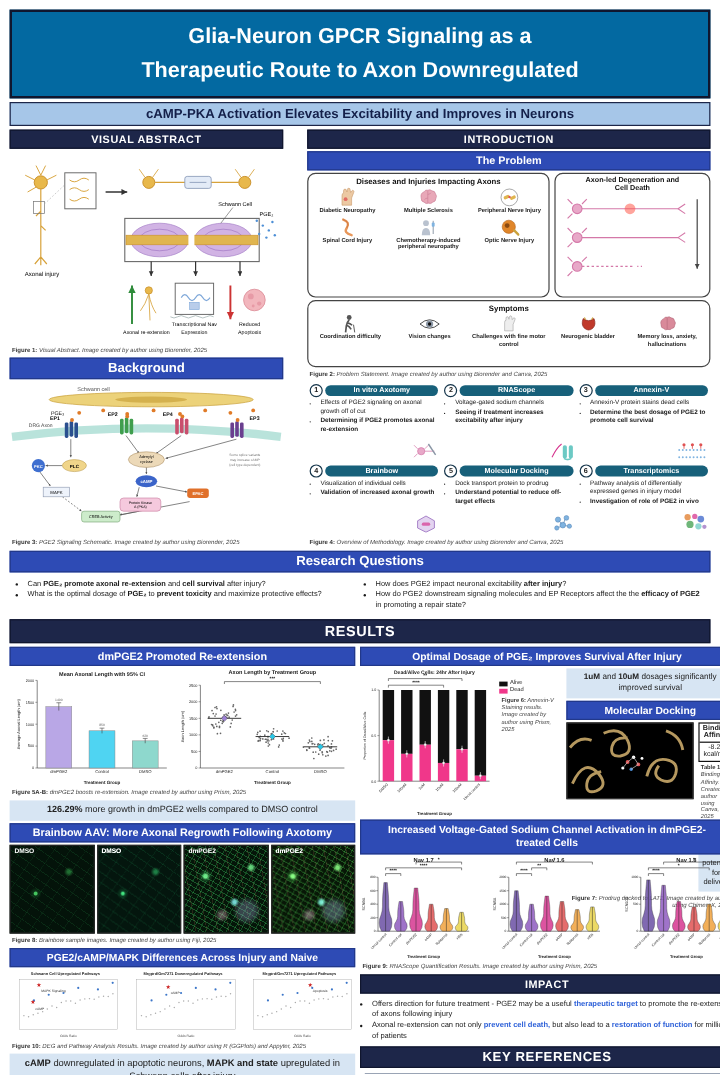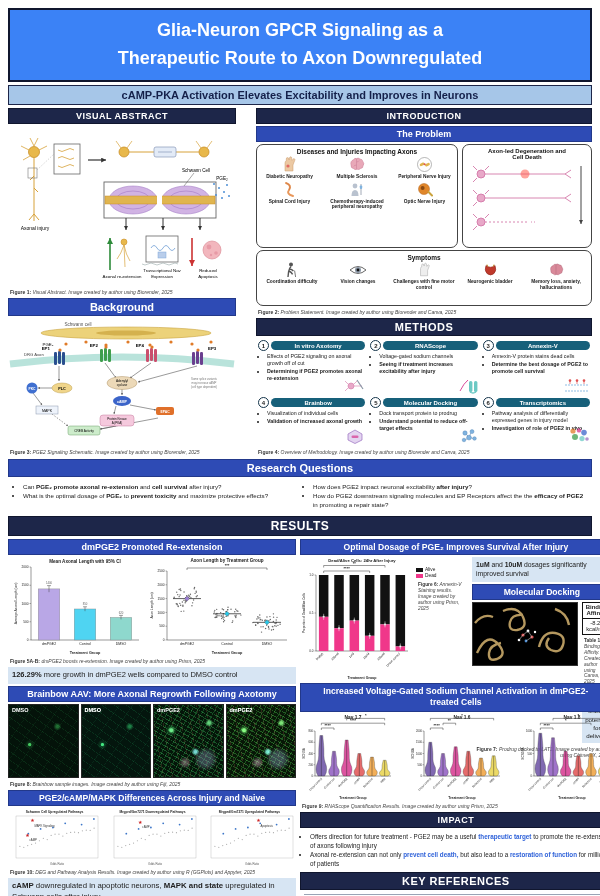--- a/index.html
+++ b/index.html
@@ -1,28 +1,28 @@
 <!DOCTYPE html>
 <html><head>
 <meta charset="utf-8">
 <style>
   html,body{margin:0;padding:0;background:#fff;}
   body{font-family:"Liberation Sans","DejaVu Sans",sans-serif;color:#1a1a1a;}
   .poster{width:600px;height:896px;box-sizing:border-box;background:#fff;padding:8px;display:flex;flex-direction:column;gap:3px;position:relative;}
-  .title-box{background:#3b82f6;border:2px solid #10162e;color:#fff;text-align:center;font-weight:bold;font-size:18px;line-height:1.55;padding:7px 4px;}
+  .title-box{background:#0369a1;border:2px solid #10162e;color:#fff;text-align:center;font-weight:bold;font-size:18px;line-height:1.55;padding:7px 4px;}
   .subtitle{background:#a6c6e8;border:1.5px solid #1d2649;color:#14204a;text-align:center;font-weight:bold;font-size:11px;padding:3px 0;}
   .navy-h{background:#1d2649;border:1px solid #10162e;color:#fff;font-weight:bold;text-align:center;font-size:11px;padding:2px 0;letter-spacing:.5px;}
   .navy-h.small{font-size:9px;}
   .blue-h{background:#2e4bb5;border:1px solid #22388a;color:#fff;font-weight:bold;text-align:center;font-size:9px;padding:2px 18px;}
   .row{display:flex;gap:4px;}
   .col{display:flex;flex-direction:column;gap:2px;}
   .caption{font-size:5px;color:#333;line-height:1.25;padding:1px 2px;}
   .caption b{font-style:normal;}
   .caption i{color:#444;}
-  .hl{background:#d7e5f3;text-align:left;font-size:7.5px;padding:3px 4px;color:#222;line-height:1.35;}
+  .hl{background:#d7e5f3;text-align:center;font-size:7.5px;padding:3px 4px;color:#222;line-height:1.35;}
   .panel{background:#fff;}
   
   .ibox{border:1.2px solid #444;border-radius:7px;background:#fff;padding:3px 4px;}
   .ibox-title{font-size:6.5px;font-weight:bold;text-align:center;color:#111;}
   .dgrid{display:grid;grid-template-columns:1fr 1.3fr 1fr;gap:1px 2px;margin-top:1px;}
   .ditem{display:flex;flex-direction:column;align-items:center;text-align:center;font-size:4.8px;font-weight:bold;line-height:1.2;gap:1px;}
   .sym-row{display:flex;justify-content:space-between;margin-top:1px;}
   .sym{width:19%;display:flex;flex-direction:column;align-items:center;text-align:center;font-size:4.8px;font-weight:bold;line-height:1.2;gap:1px;}
   
   .m-grid{display:grid;grid-template-columns:1fr 1fr 1fr;gap:3px 5px;padding:2px 2px;}
@@ -416,21 +416,20 @@
             <svg width="16" height="16" viewBox="0 0 17 17">
                 <path d="M3,9 q-1,-4 2.5,-5.2 q1,-2 3,-1.3 q2,-1 3.4,.5 q2.6,0 3,2.5 q1.6,2 .3,4 q0,2.6 -2.6,3 q-1.4,1.6 -3.4,.8 q-2.4,1 -3.8,-.8 q-2.6,-.4 -2.4,-3.5z" fill="#d98a9a" stroke="#b06577" stroke-width=".5"></path>
                 <path d="M8.5,3 v10" stroke="#b06577" stroke-width=".5"></path>
               </svg>
             <span>Memory loss, anxiety, hallucinations</span>
           </div>
         </div>
       </div>
       <div class="caption"><b>Figure 2:</b><i> Problem Statement. Image created by author using Biorender and Canva, 2025</i></div>
 
-      <div class="navy-h">METHODS</div>
       <div class="m-grid" style="flex:1;">
         <div class="m-item">
           <div class="m-head">
               <span class="m-num">1</span>
               <span class="m-pill">In vitro Axotomy</span>
             </div>
           <ul class="m-ul">
               <li>Effects of PGE2 signaling on axonal growth off of cut</li>
               <li><b>Determining if PGE2 promotes axonal re-extension</b></li>
             </ul>

